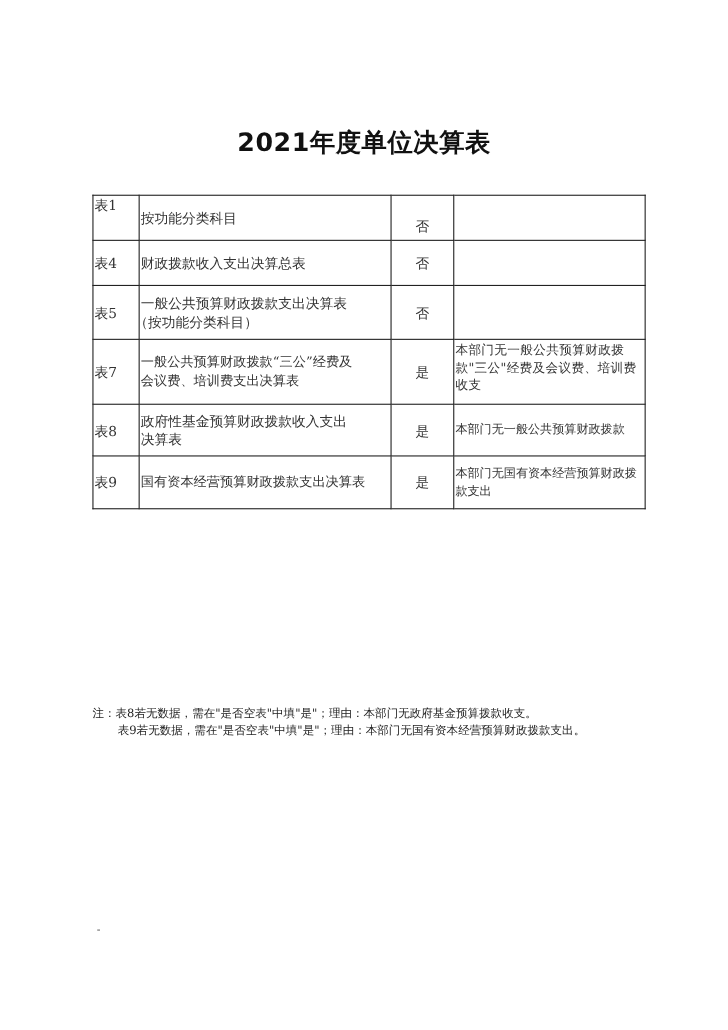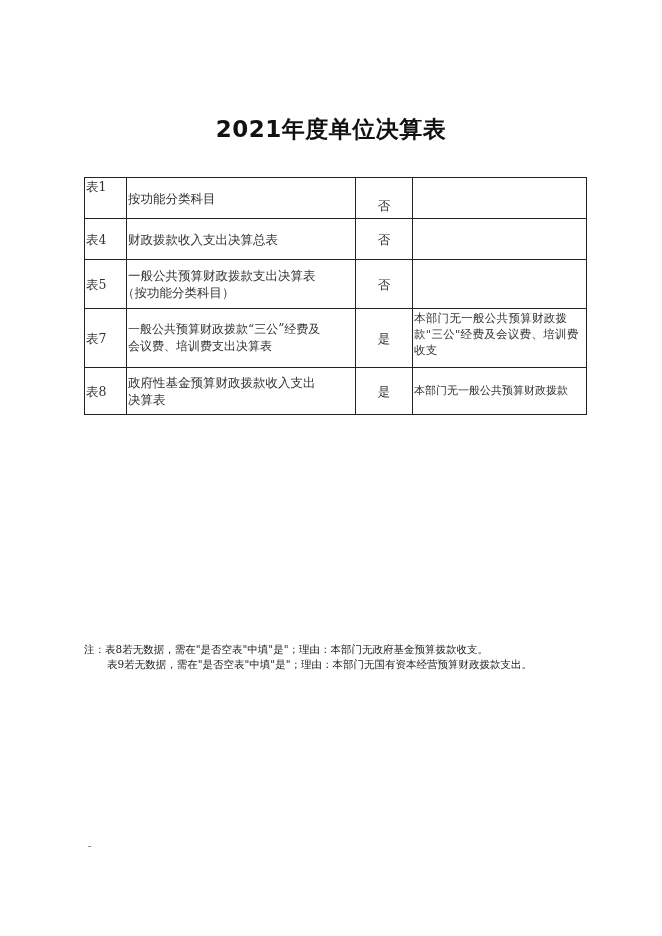--- a/index.html
+++ b/index.html
@@ -53,20 +53,26 @@
     <td class="content" style="font-size:12px"><span>一般公共预算财政拨款“三公”经费及</span><br><span>会议费、培训费支出决算表</span></td>
     <td class="empty">是</td>
     <td class="reason" style="vertical-align:top;padding-top:1px;letter-spacing:0.3px">本部门无一般公共预算财政拨款"三公"经费及会议费、培训费收支</td>
   </tr>
   <tr style="height:47px">
     <td class="seq">表8</td>
     <td class="content"><span>政府性基金预算财政拨款收入支出</span><br><span>决算表</span></td>
     <td class="empty">是</td>
     <td class="reason" style="font-size:11px">本部门无一般公共预算财政拨款</td>
   </tr>
+  <tr style="height:48px">
+    <td class="seq">表9</td>
+    <td class="content" style="font-size:12px"><span>国有资本经营预算财政拨款支出决算表</span></td>
+    <td class="empty">是</td>
+    <td class="reason" style="font-size:11px">本部门无国有资本经营预算财政拨款支出</td>
+  </tr>
 </tbody>
   </table>
 
 <div class="note">
   <div>注：表8若无数据，需在"是否空表"中填"是"；理由：本部门无政府基金预算拨款收支。</div>
   <div class="l2">表9若无数据，需在"是否空表"中填"是"；理由：本部门无国有资本经营预算财政拨款支出。</div>
 </div>
 
 <div class="dash">-</div>
 

